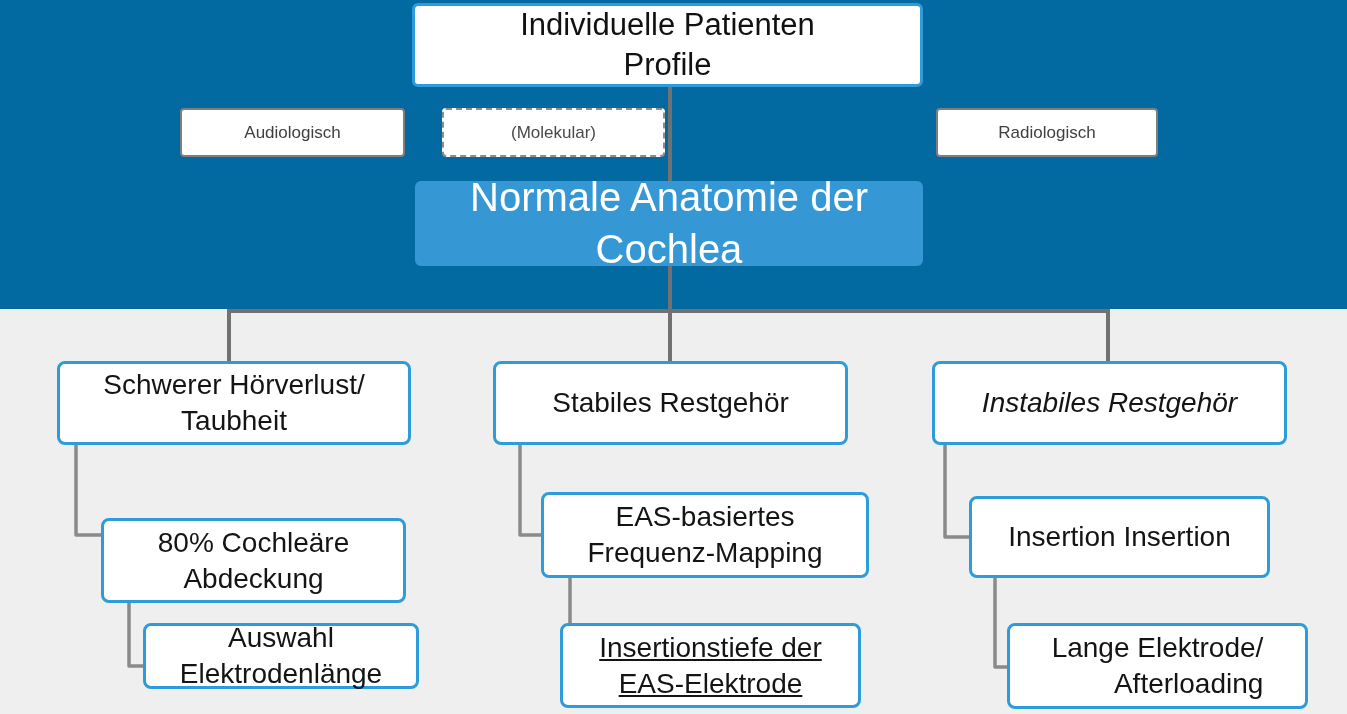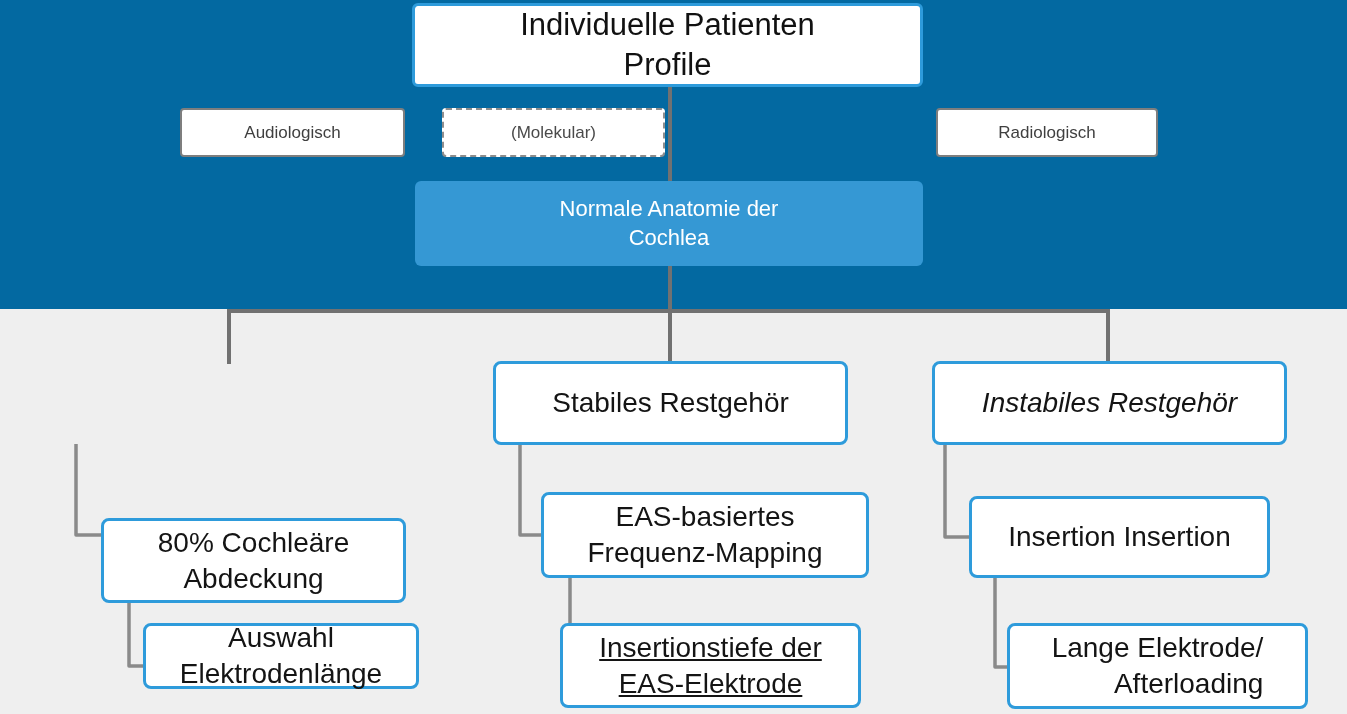--- a/index.html
+++ b/index.html
@@ -54,21 +54,21 @@
   }
   #tag-audiologisch { left: 180px; width: 225px; }
   #tag-molekular    { left: 442px; width: 223px; }
   #tag-genetisch    { left: 685px; width: 224px; }
   #tag-radiologisch { left: 936px; width: 222px; }
   .anatomy-box {
     left: 415px; top: 181px; width: 508px; height: 85px;
     background: #3598d4;
     border-radius: 6px;
     color: #ffffff;
-    font-size: 22px;
+    font-size: 40px;
   }
   .node {
     border: 3px solid #2e9bdb;
     border-radius: 8px;
     font-size: 28px;
     color: #141414;
     background: #ffffff;
   }
   #node-l1-left   { left: 57px;   top: 361px; width: 354px; height: 84px; }
   #node-l1-mid    { left: 493px;  top: 361px; width: 355px; height: 84px; }
@@ -108,20 +108,22 @@
   <div class="box root-box">Individuelle Patienten
 Profile</div>
 
   <div class="box tag" id="tag-audiologisch">Audiologisch</div>
   <div class="box tag dashed" id="tag-molekular">(Molekular)</div>
   <div class="box tag" id="tag-radiologisch">Radiologisch</div>
 
   <div class="box anatomy-box">Normale Anatomie der
 Cochlea</div>
 
+  <div class="box node" id="node-l1-left">Schwerer Hörverlust/
+Taubheit</div>
   <div class="box node" id="node-l1-mid">Stabiles Restgehör</div>
   <div class="box node" id="node-l1-right">Instabiles Restgehör</div>
 
   <div class="box node" id="node-l2-left">80% Cochleäre
 Abdeckung</div>
   <div class="box node" id="node-l2-mid">EAS-basiertes
 Frequenz-Mapping</div>
   <div class="box node" id="node-l2-right">Insertion Insertion</div>
 
   <div class="box node" id="node-l3-left">Auswahl

